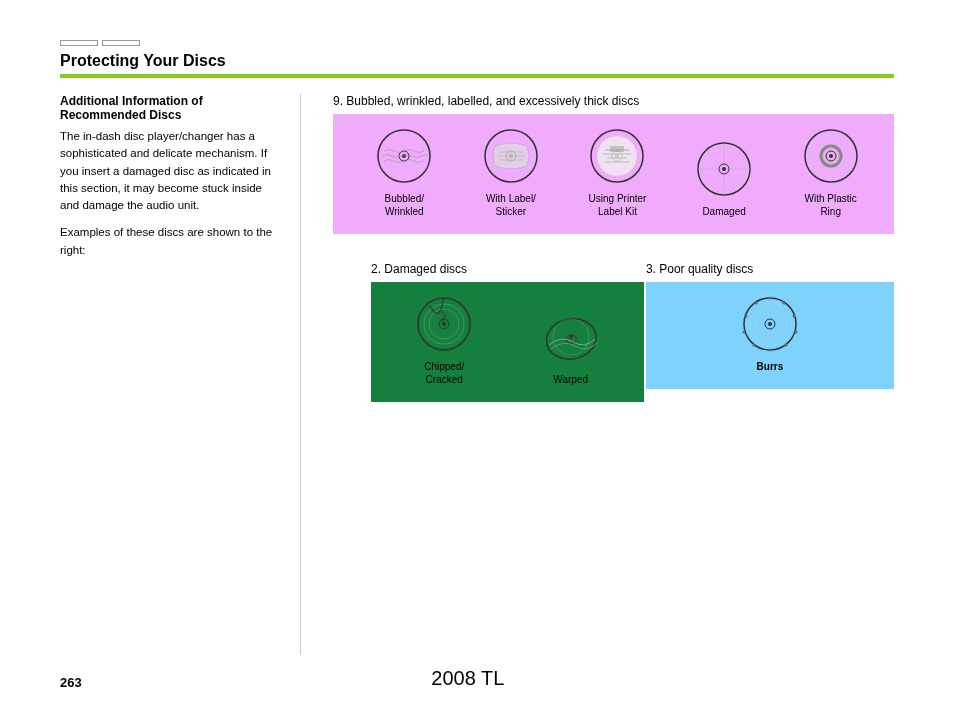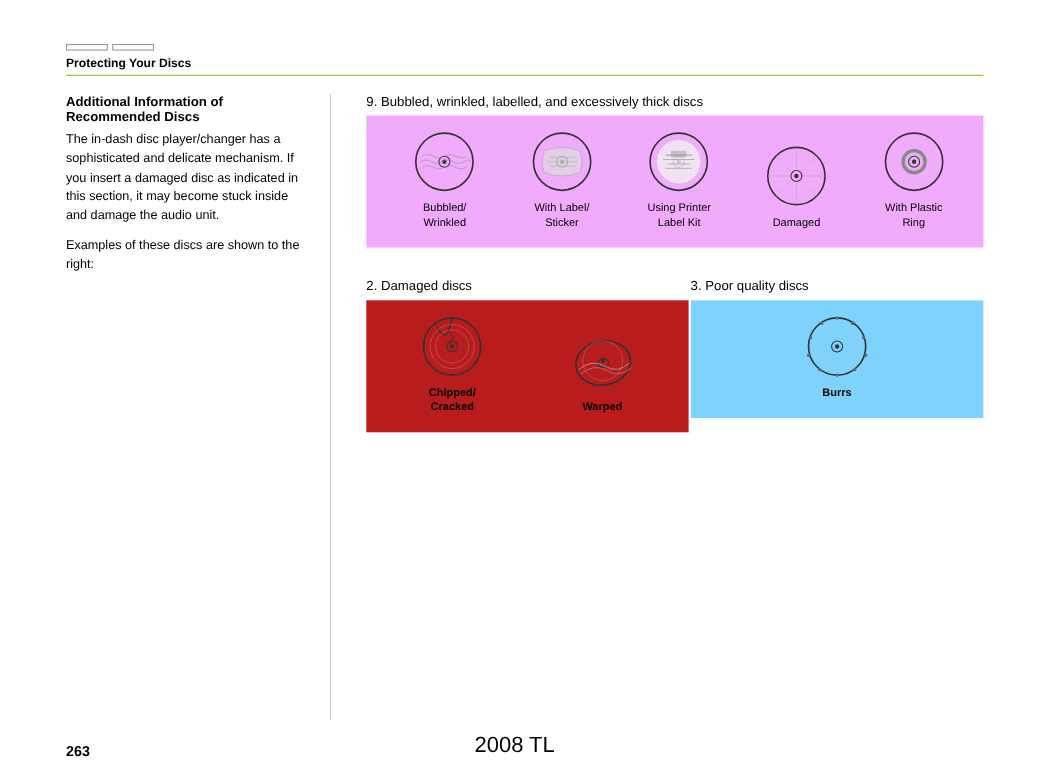--- a/index.html
+++ b/index.html
@@ -27,23 +27,23 @@
     }
     .nav-tab {
       border: 1px solid #999;
       padding: 2px 18px;
       font-size: 11px;
       background: #fff;
       cursor: pointer;
     }
     
     .page-title {
-      font-size: 11px;
+      font-size: 16px;
       font-weight: bold;
-      border-bottom: 1px solid #84cc16;
+      border-bottom: 4px solid #84cc16;
       padding-bottom: 4px;
       margin-bottom: 16px;
     }
     
     .content {
       display: flex;
       flex: 1;
       gap: 20px;
     }
     
@@ -97,26 +97,26 @@
     }
     
     .disc-svg {
       width: 60px;
       height: 60px;
     }
     
     .lower-section {
       display: flex;
       gap: 2px;
+      margin-left: 38px;
     }
     .lower-box {
-      background: #b91c1c;
+      background: #15803d;
       padding: 12px 10px 10px 10px;
       flex: 1;
-      font-weight: bold;
     }
     .lower-box-sm {
       background: #7dd3fc;
       padding: 12px 10px 10px 10px;
       flex: 1;
       font-weight: bold;
     }
     .lower-disc-row {
       display: flex;
       justify-content: space-around;

